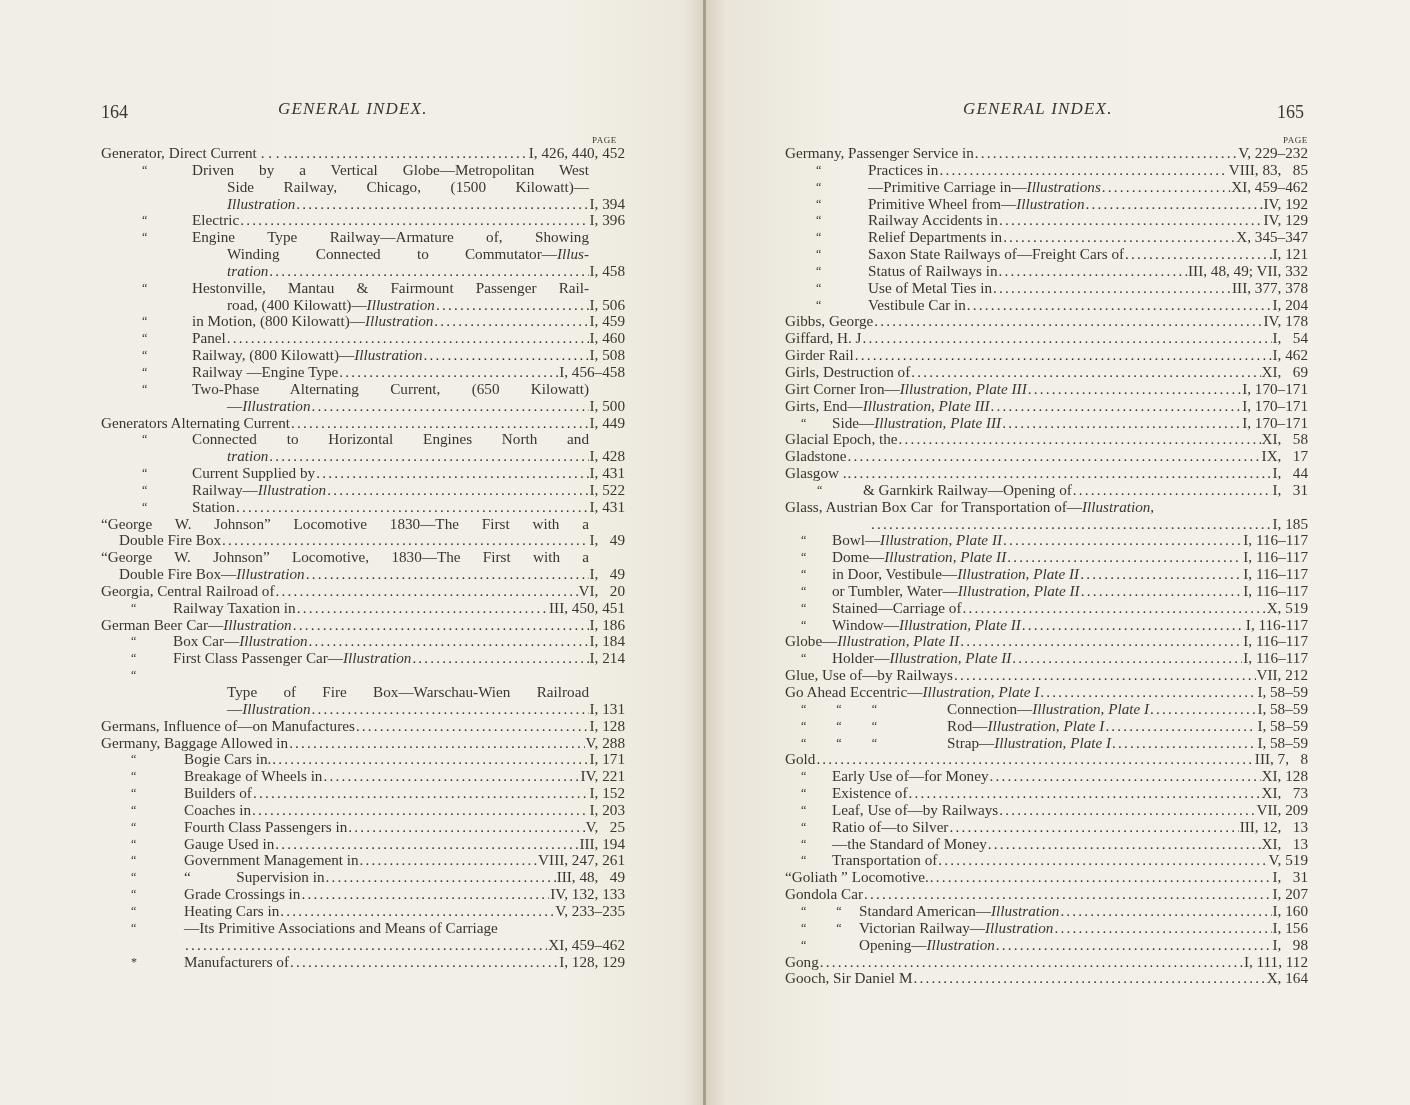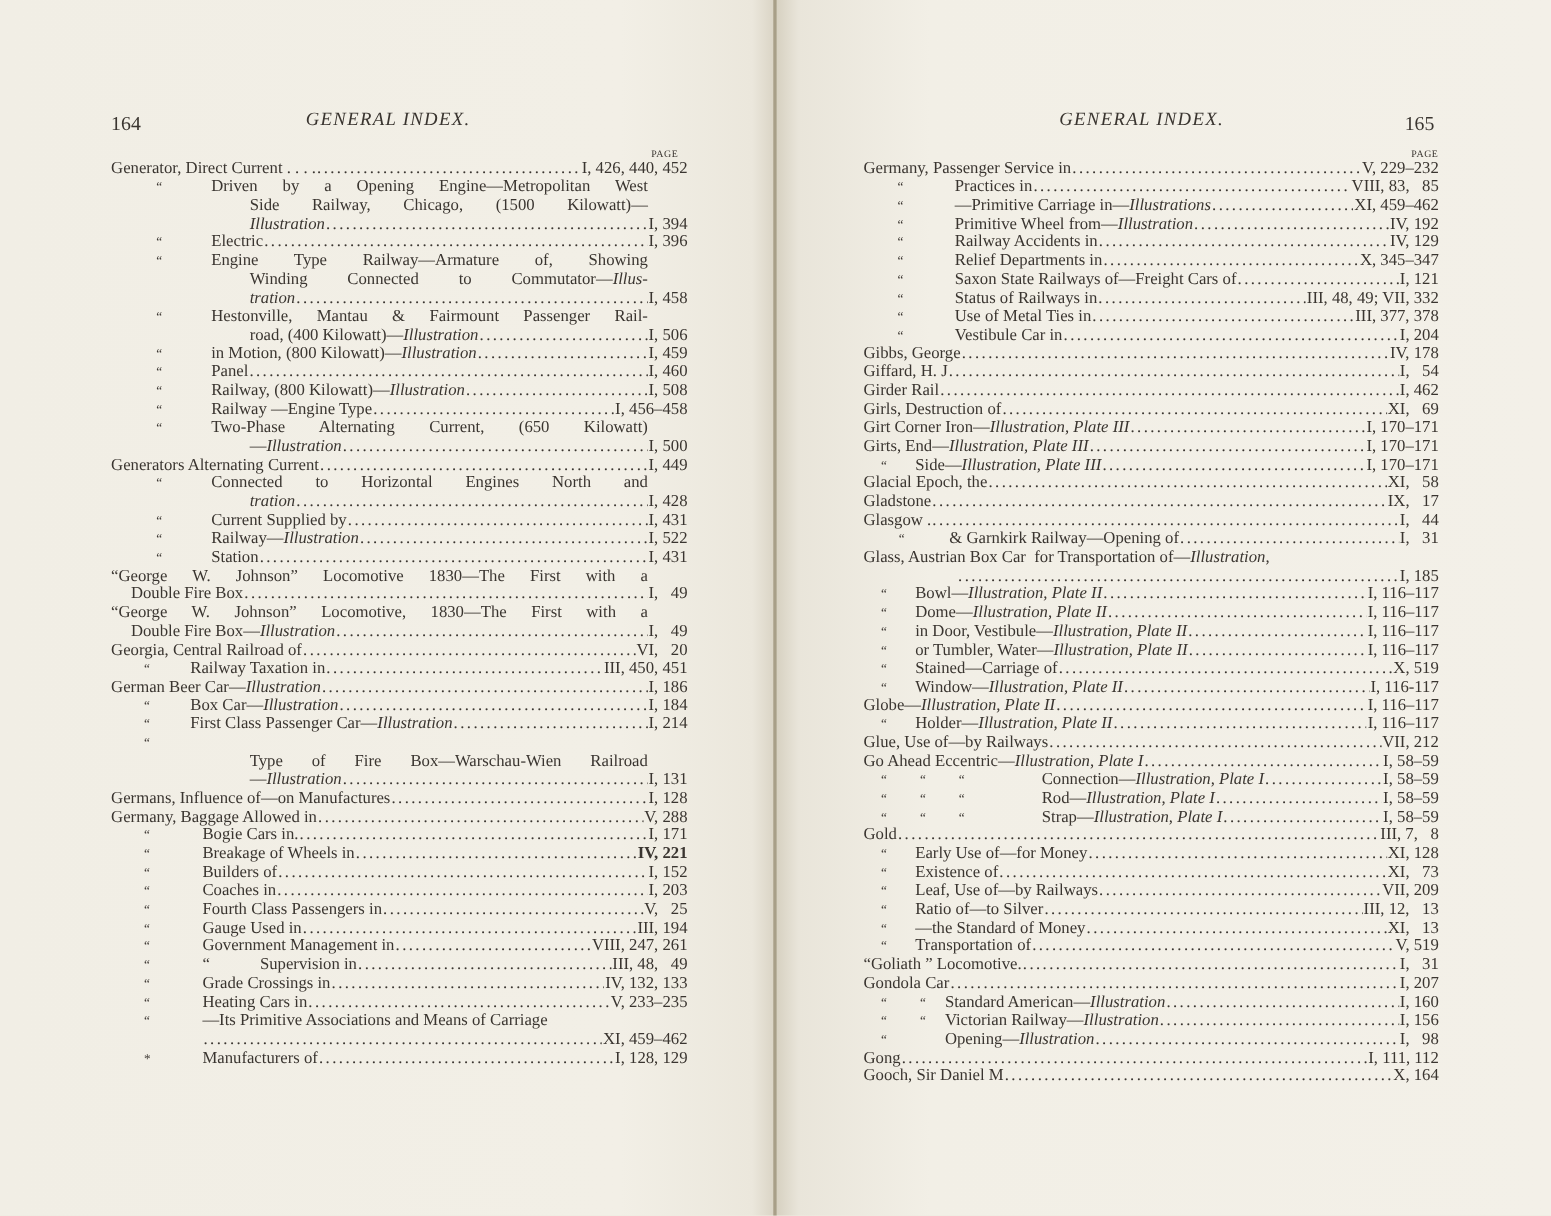--- a/index.html
+++ b/index.html
@@ -59,21 +59,21 @@
     <span class="title">GENERAL INDEX.</span>
     <span class="page-label">PAGE</span>
     <div class="index" id="left-index">
         <div class="line" style="position: relative; padding-left: 0px;">
           <span class="txt" style="white-space: pre;"><span>Generator, Direct Current . . . .</span></span>
           <span class="leader">........................................................................................................................</span>
           <span class="ref" style="white-space: pre;">I, 426, 440, 452</span>
         </div>
         <div class="line justify" style="position: relative; padding-left: 91px; padding-right: 36px;">
           <span class="ditto" style="position: absolute; left: 41px; white-space: pre;">“</span>
-          <span class="txt" style="white-space: normal;"><span>Driven by a Opening Engine—Metropolitan West</span></span>
+          <span class="txt" style="white-space: normal;"><span>Driven by a Vertical Globe—Metropolitan West</span></span>
         </div>
         <div class="line justify" style="position: relative; padding-left: 126px; padding-right: 36px;">
           <span class="txt" style="white-space: normal;"><span>Side Railway, Chicago, (1500 Kilowatt)—</span></span>
         </div>
         <div class="line" style="position: relative; padding-left: 126px;">
           <span class="txt" style="white-space: pre;"><span></span><i>Illustration</i></span>
           <span class="leader">........................................................................................................................</span>
           <span class="ref" style="white-space: pre;">I, 394</span>
         </div>
         <div class="line" style="position: relative; padding-left: 91px;">
@@ -236,21 +236,21 @@
         <div class="line" style="position: relative; padding-left: 83px;">
           <span class="ditto" style="position: absolute; left: 30px; white-space: pre;">“</span>
           <span class="txt" style="white-space: pre;"><span>Bogie Cars in.</span></span>
           <span class="leader">........................................................................................................................</span>
           <span class="ref" style="white-space: pre;">I, 171</span>
         </div>
         <div class="line" style="position: relative; padding-left: 83px;">
           <span class="ditto" style="position: absolute; left: 30px; white-space: pre;">“</span>
           <span class="txt" style="white-space: pre;"><span>Breakage of Wheels in</span></span>
           <span class="leader">........................................................................................................................</span>
-          <span class="ref" style="white-space: pre; font-weight: bold;">IV, 221</span>
+          <span class="ref" style="white-space: pre;">IV, 221</span>
         </div>
         <div class="line" style="position: relative; padding-left: 83px;">
           <span class="ditto" style="position: absolute; left: 30px; white-space: pre;">“</span>
           <span class="txt" style="white-space: pre;"><span>Builders of</span></span>
           <span class="leader">........................................................................................................................</span>
           <span class="ref" style="white-space: pre;">I, 152</span>
         </div>
         <div class="line" style="position: relative; padding-left: 83px;">
           <span class="ditto" style="position: absolute; left: 30px; white-space: pre;">“</span>
           <span class="txt" style="white-space: pre;"><span>Coaches in</span></span>

